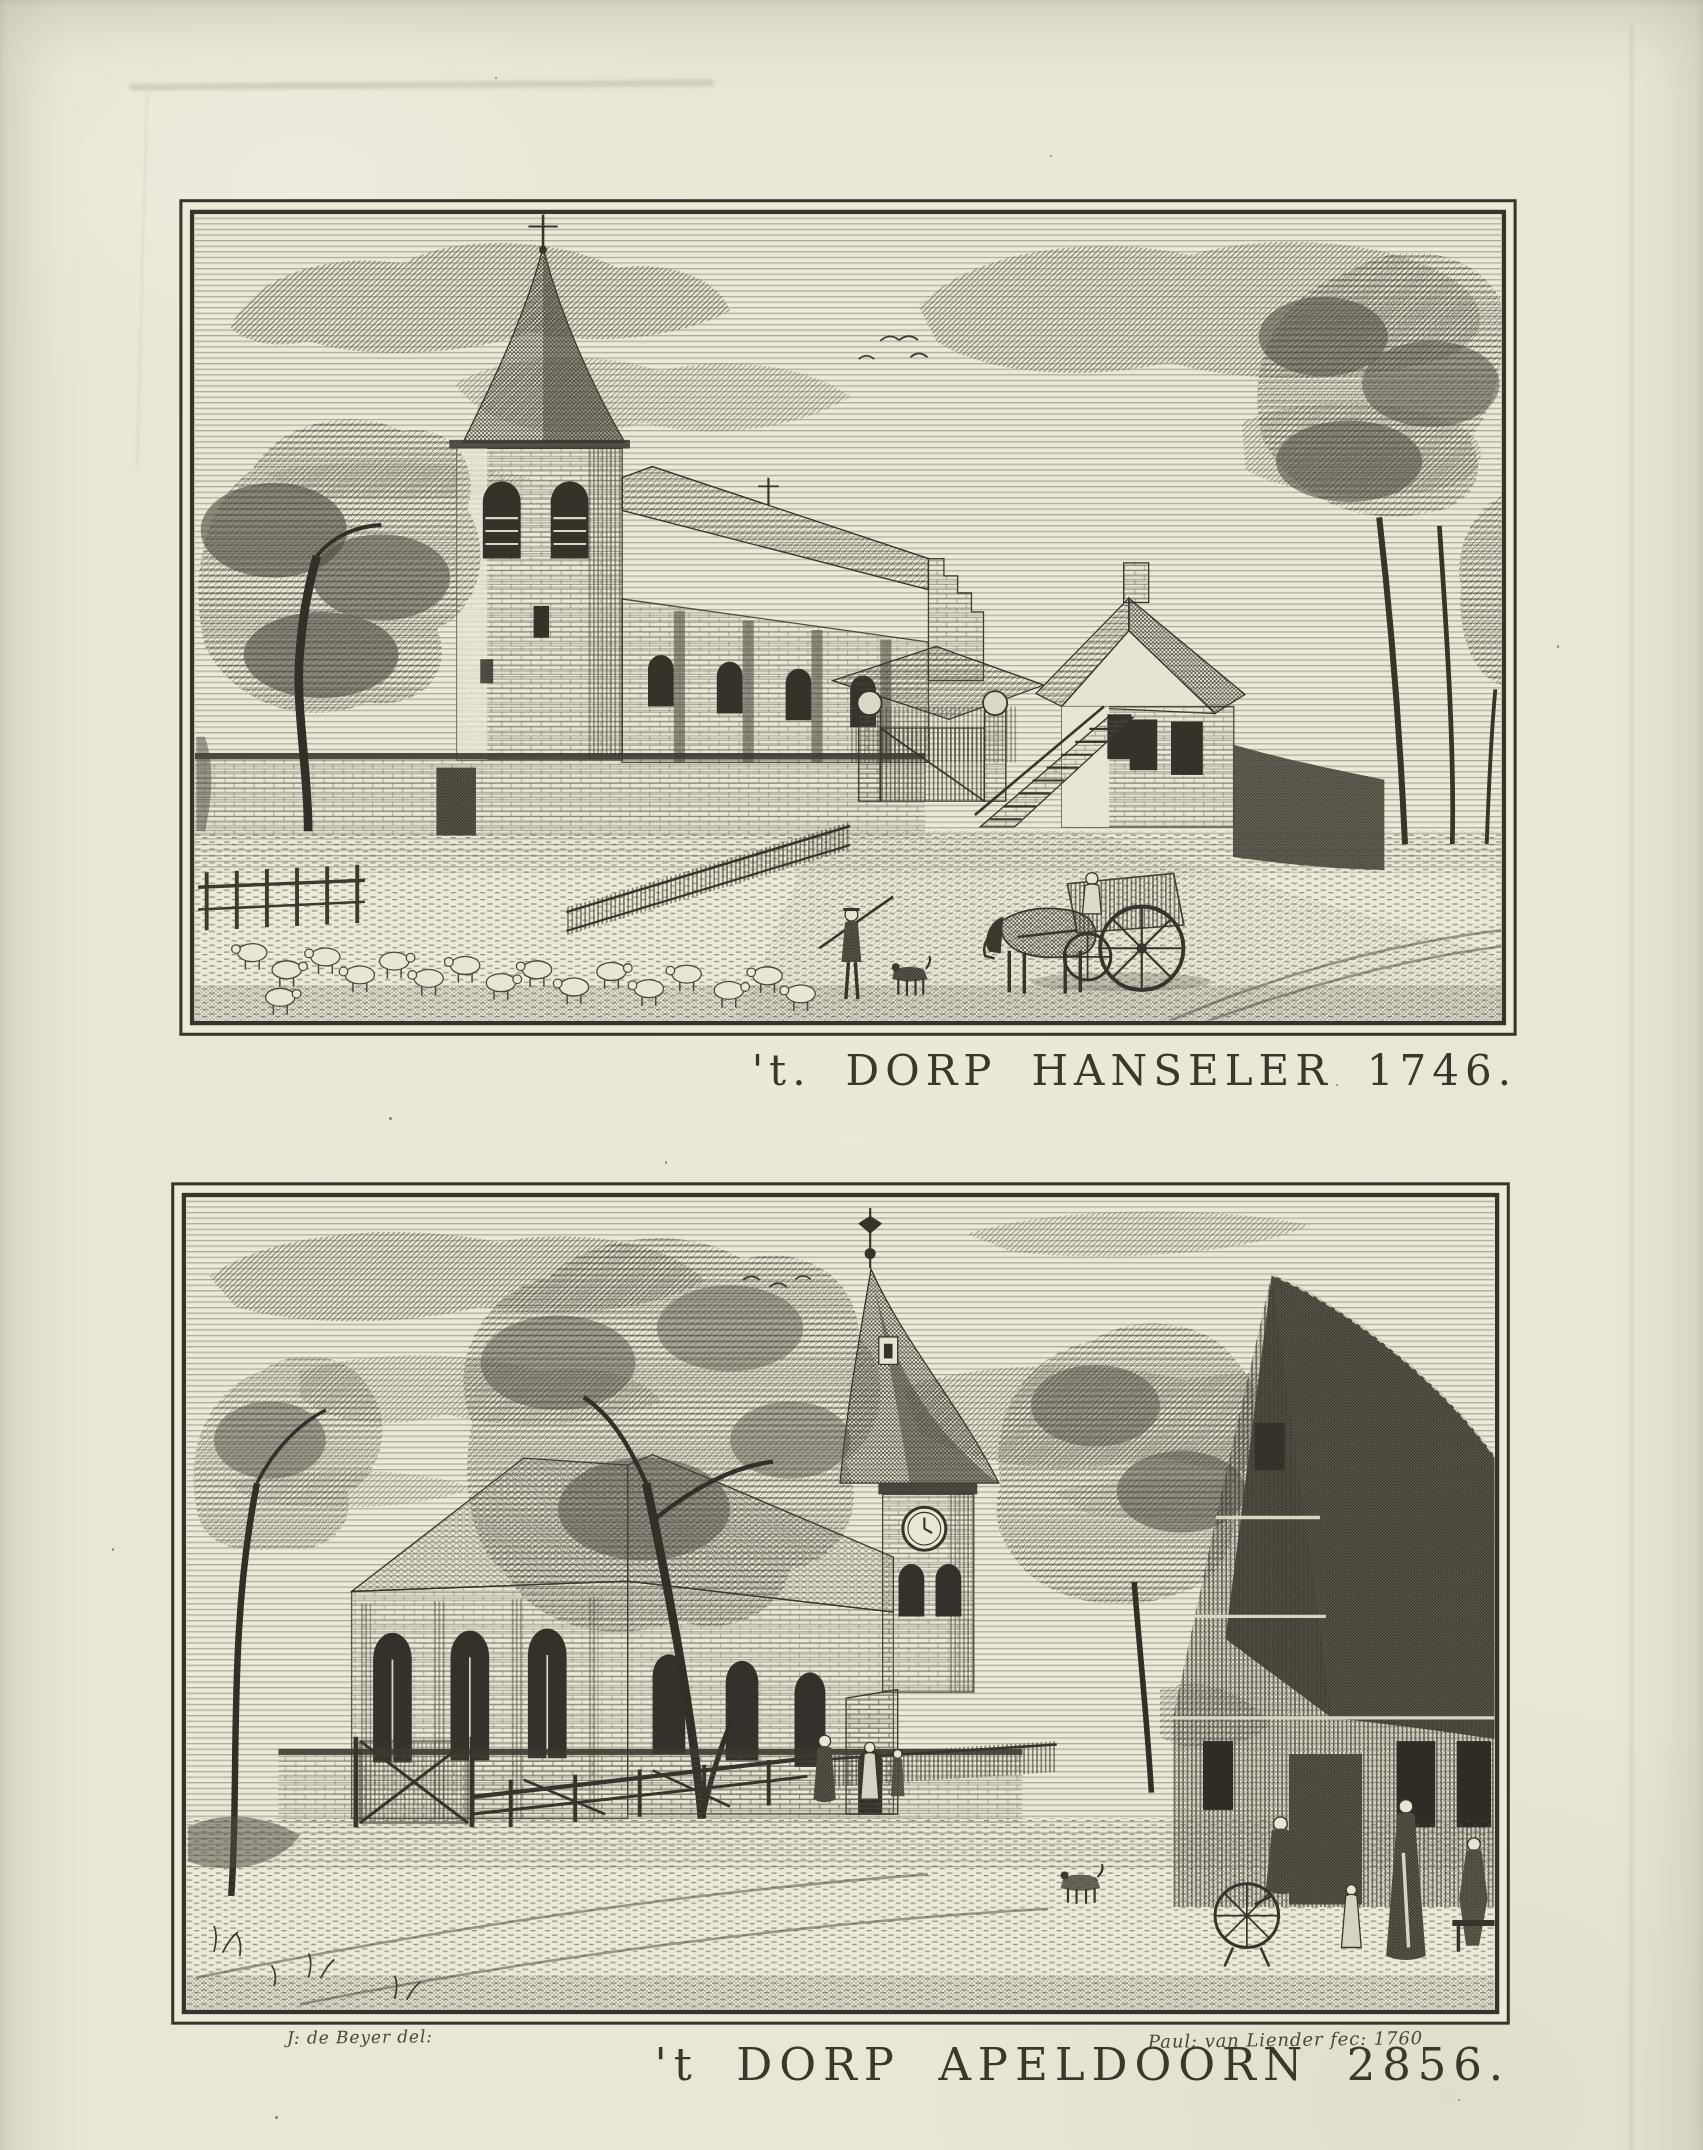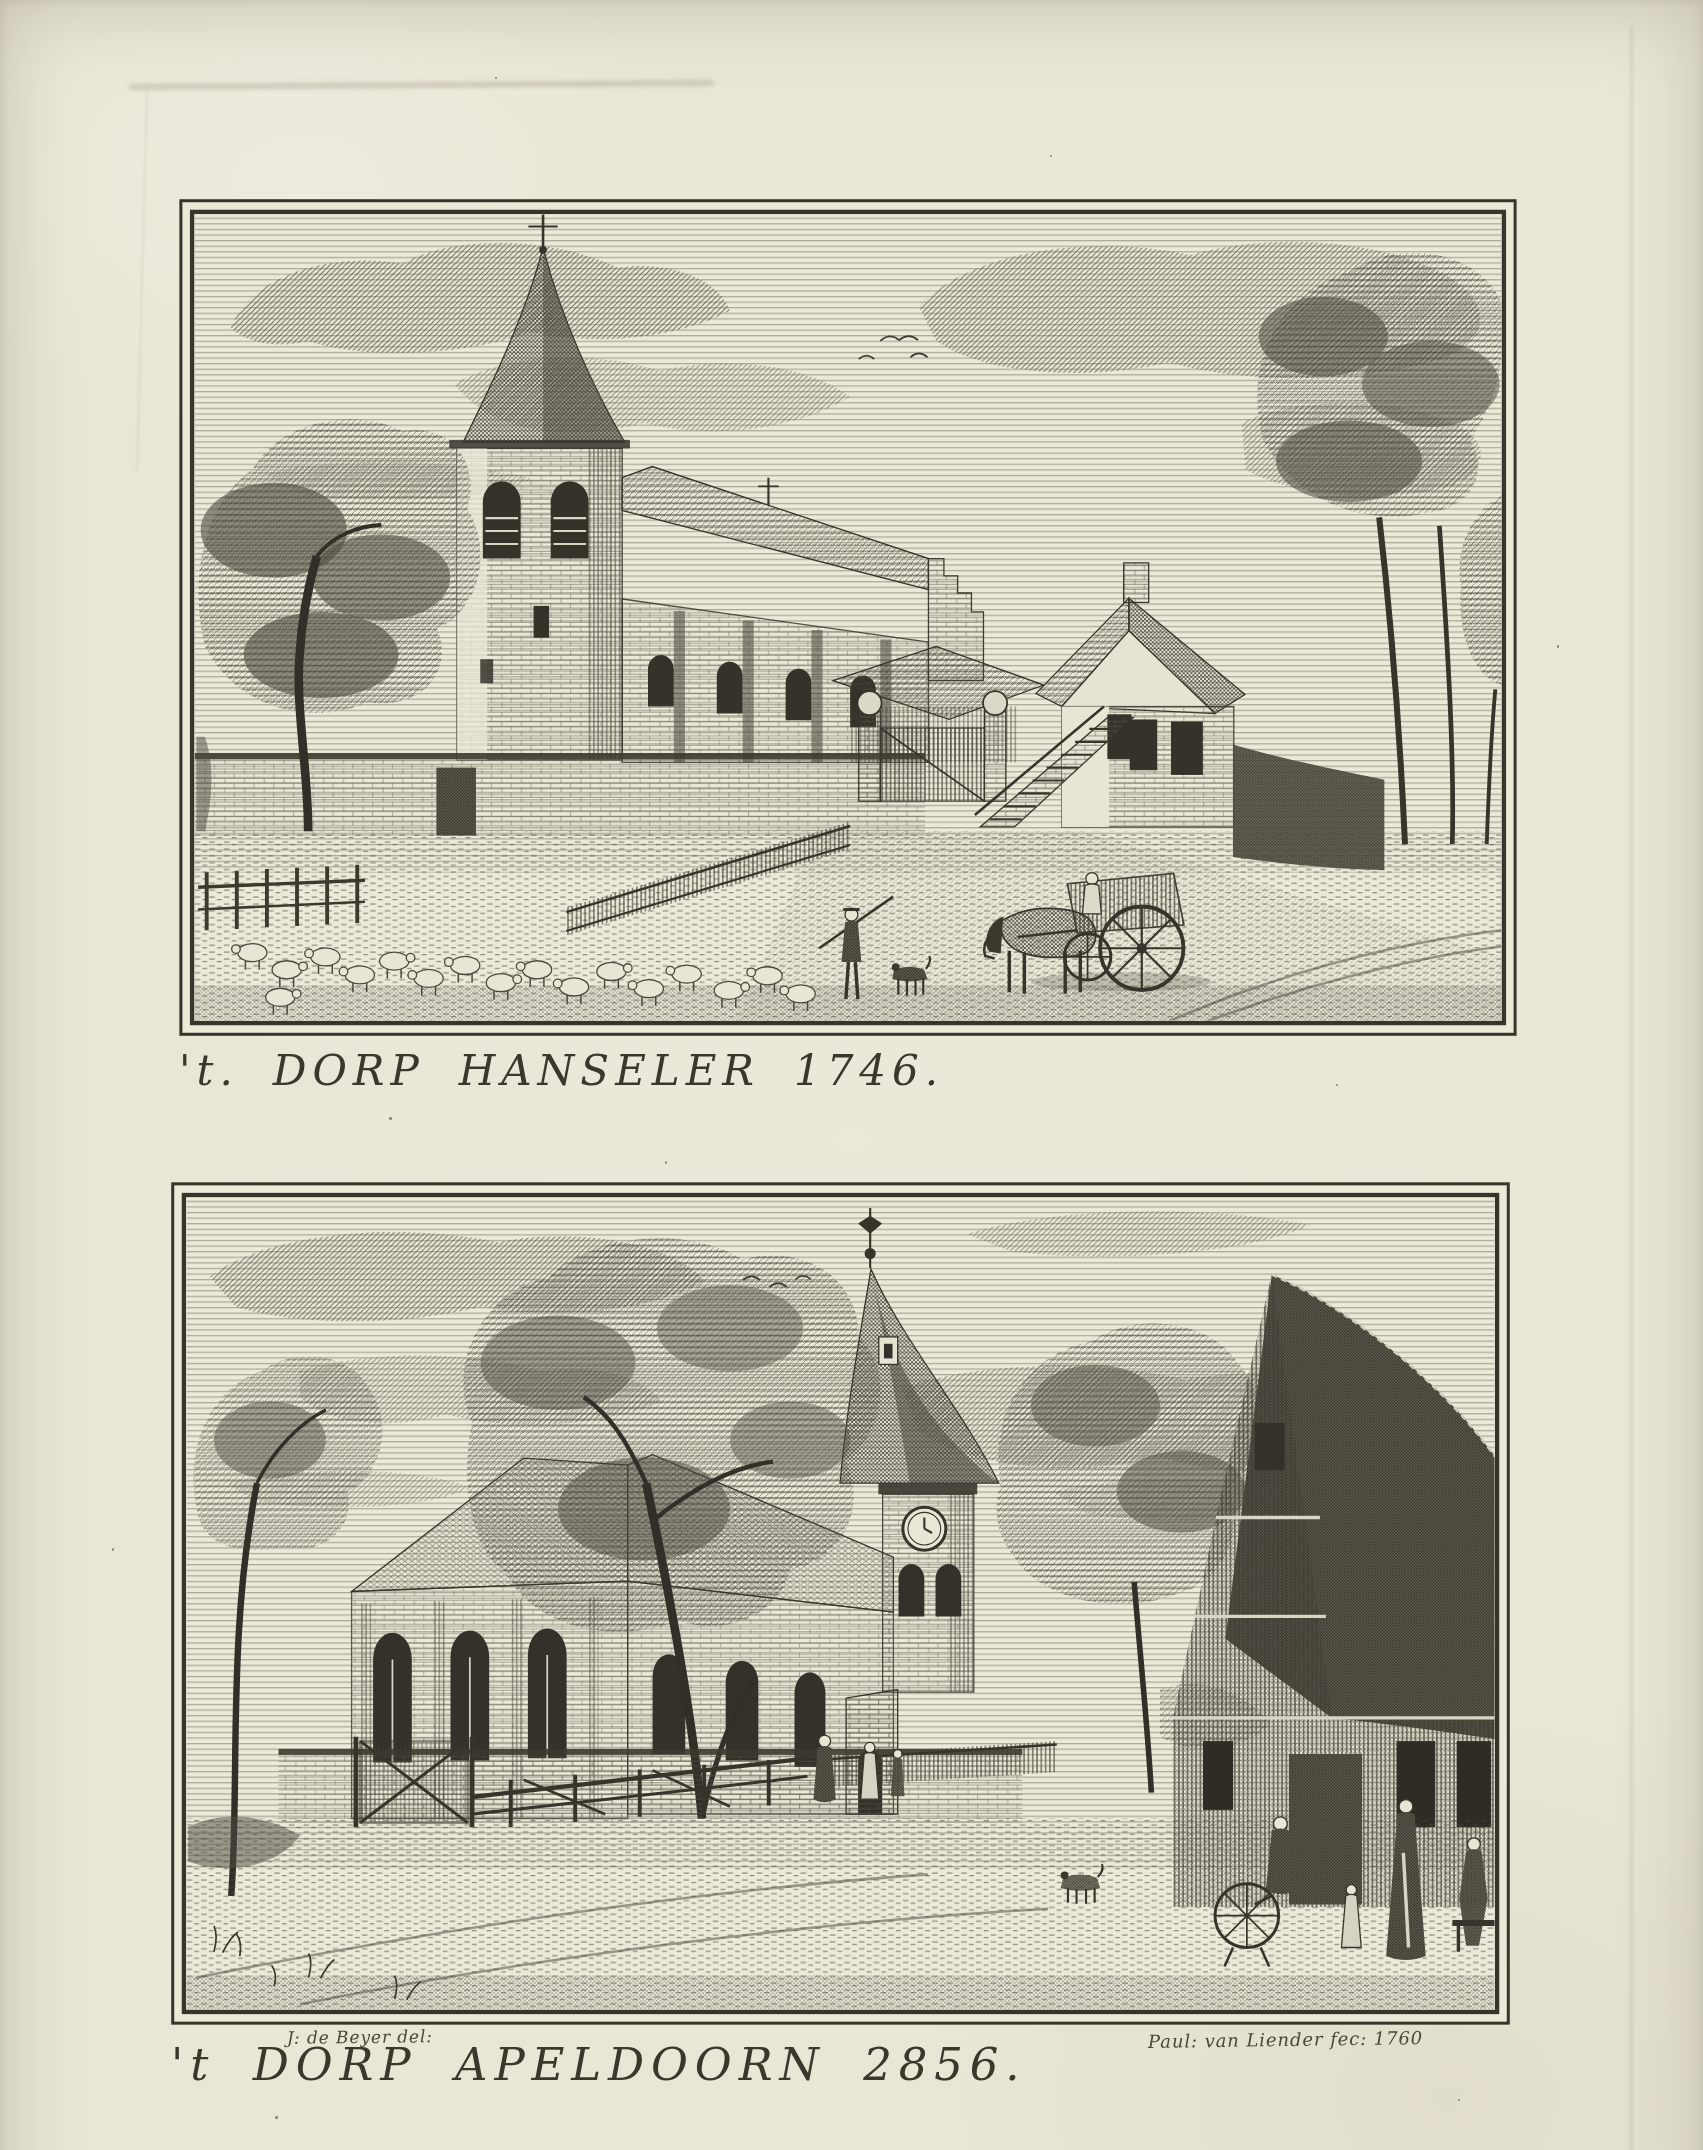--- a/index.html
+++ b/index.html
@@ -21,22 +21,22 @@
     content:"";position:absolute;inset:0;pointer-events:none;
     box-shadow: inset 0 0 82px rgba(108,98,76,.30), inset 0 0 9.5px rgba(108,98,76,.16);
   }
   .print{
     position:absolute;margin:0;padding:0;background:#ebe8d8;
   }
   .print svg{display:block;width:100%;height:100%;}
   .print-1{left:179px;top:199px;width:1338px;height:837px;}
   .print-2{left:171px;top:1182px;width:1339px;height:843px;}
   .caption{
-    position:absolute;text-align:left;color:#3a372d;
-    font-style:italic;white-space:nowrap;
+    position:absolute;text-align:right;color:#3a372d;
+    white-space:nowrap;
   }
   .caption-1{
     left:179px;width:1338px;top:1046px;
     font-size:42px;letter-spacing:6px;word-spacing:14.6px;
   }
   .caption-2{
     left:171px;width:1339px;top:2038px;
     font-size:45px;letter-spacing:6.9px;word-spacing:16.3px;
   }
   .sig{

